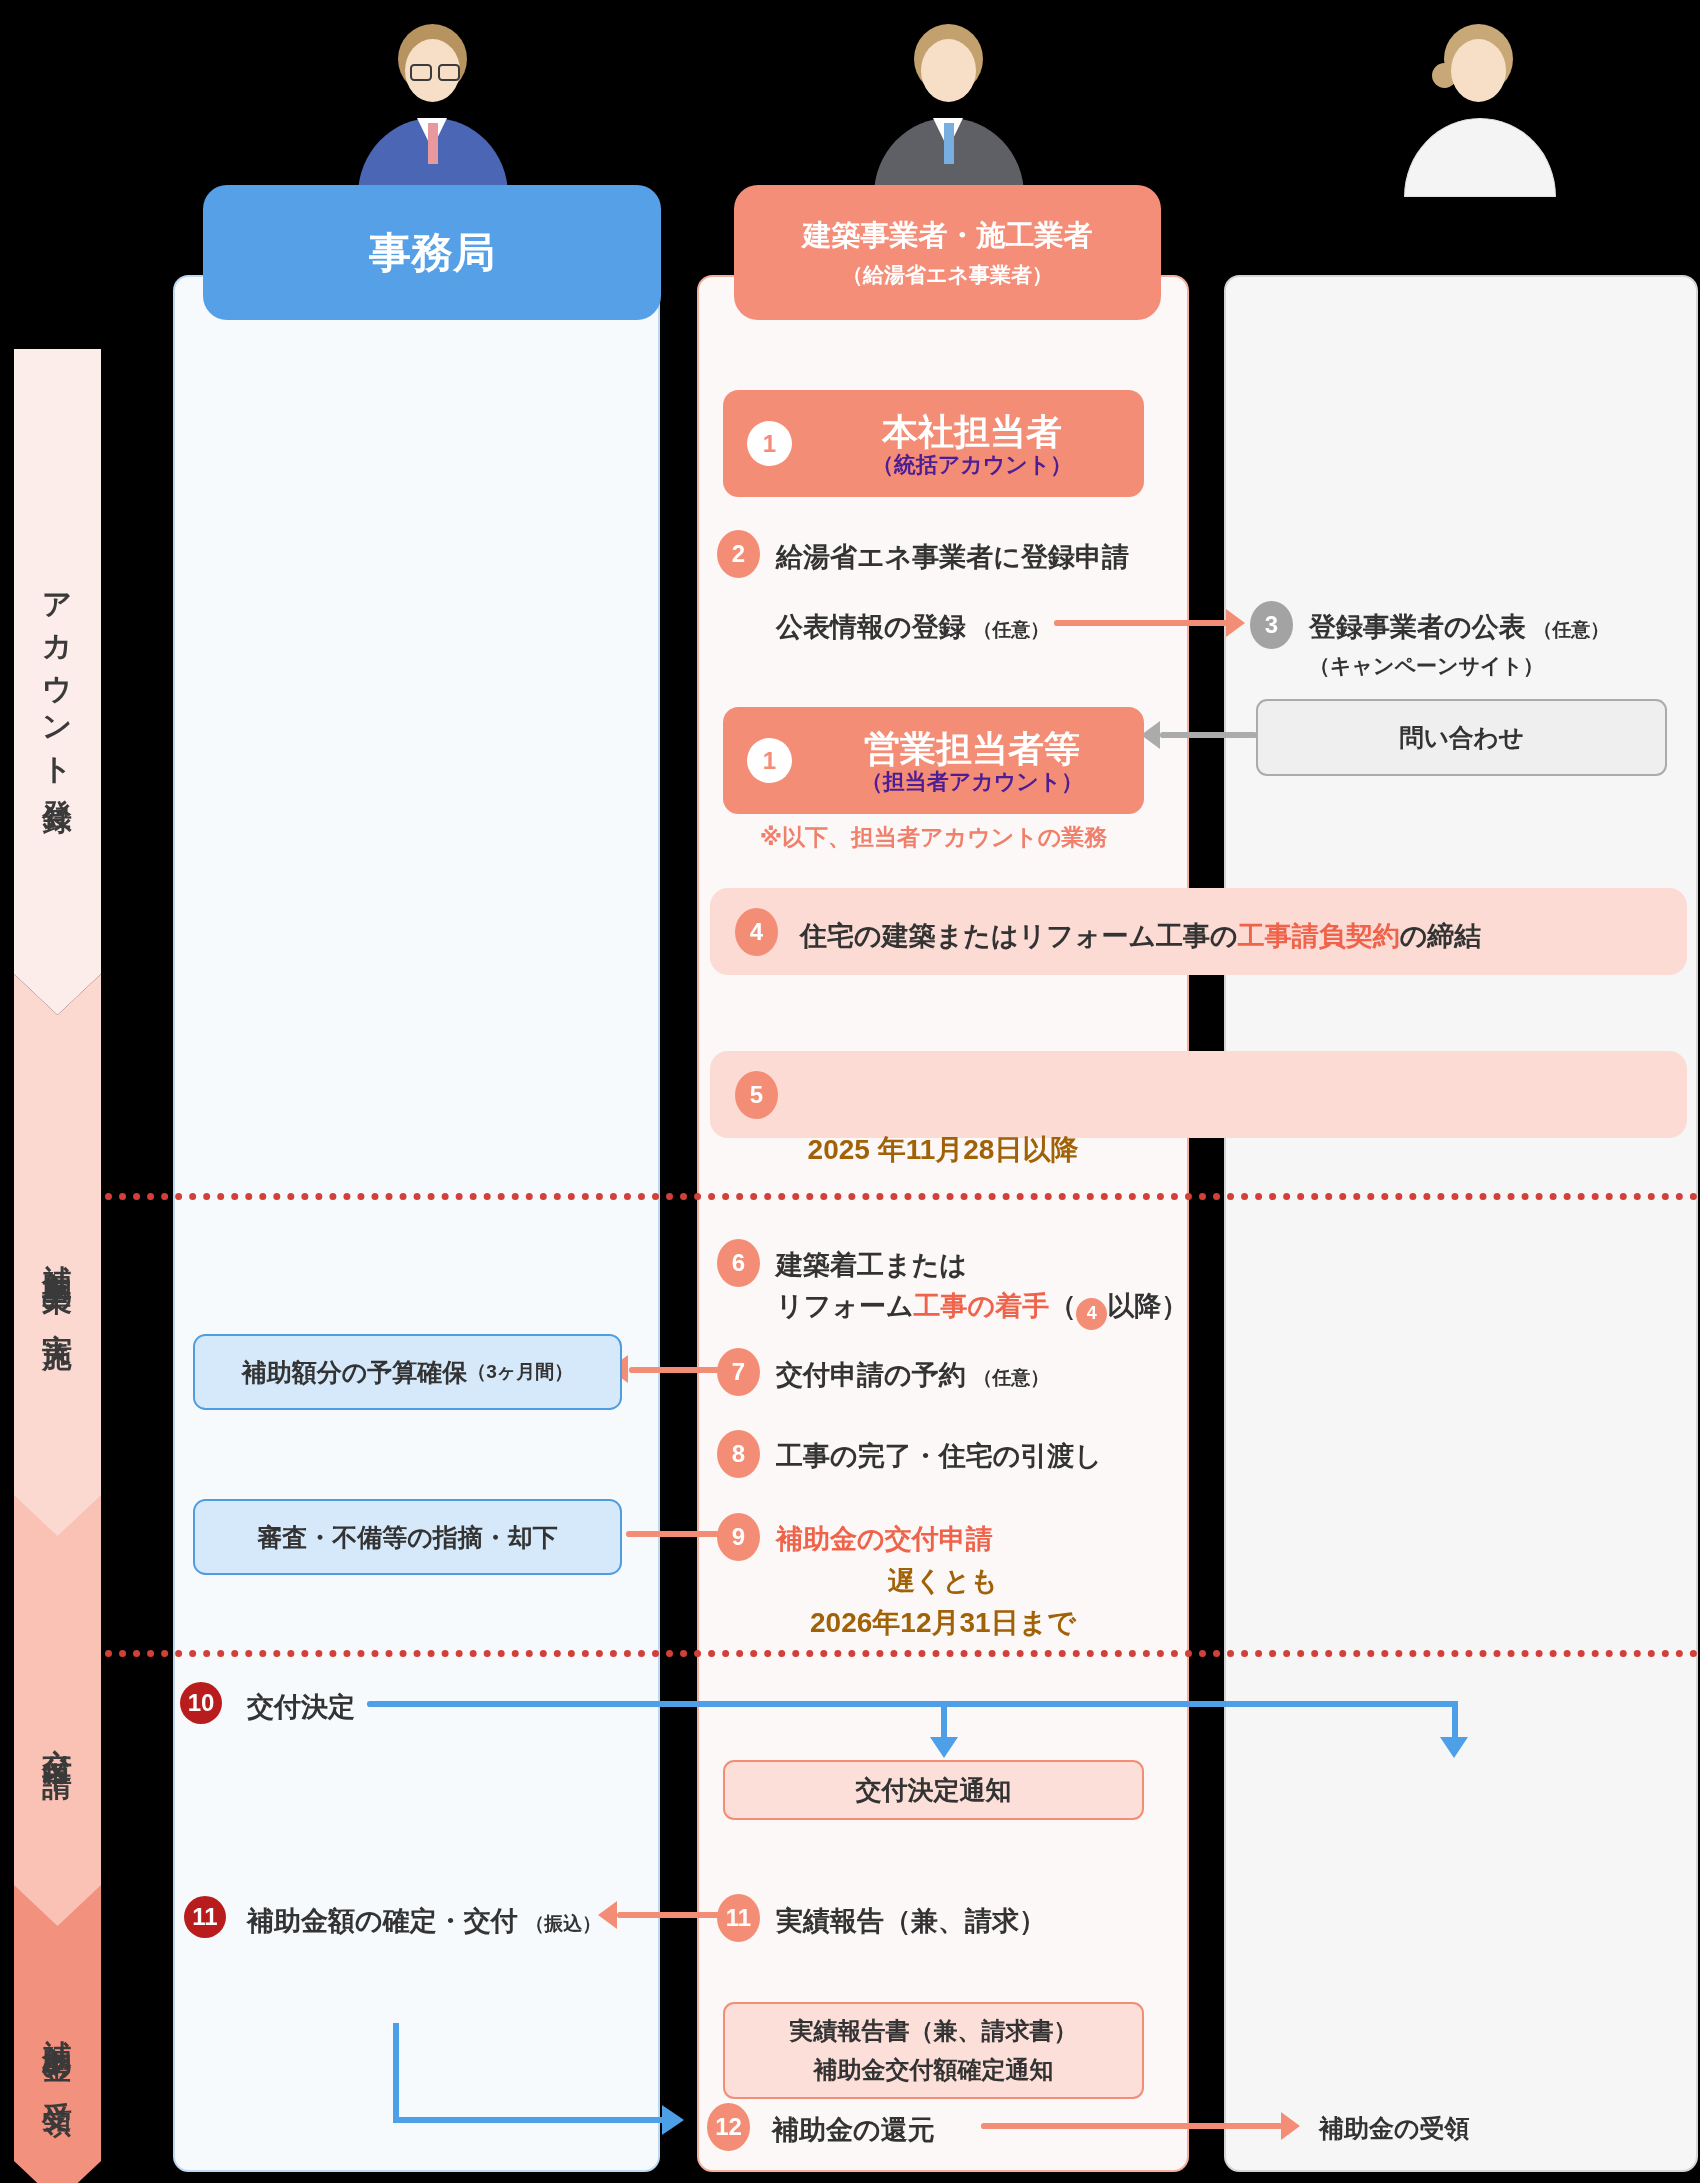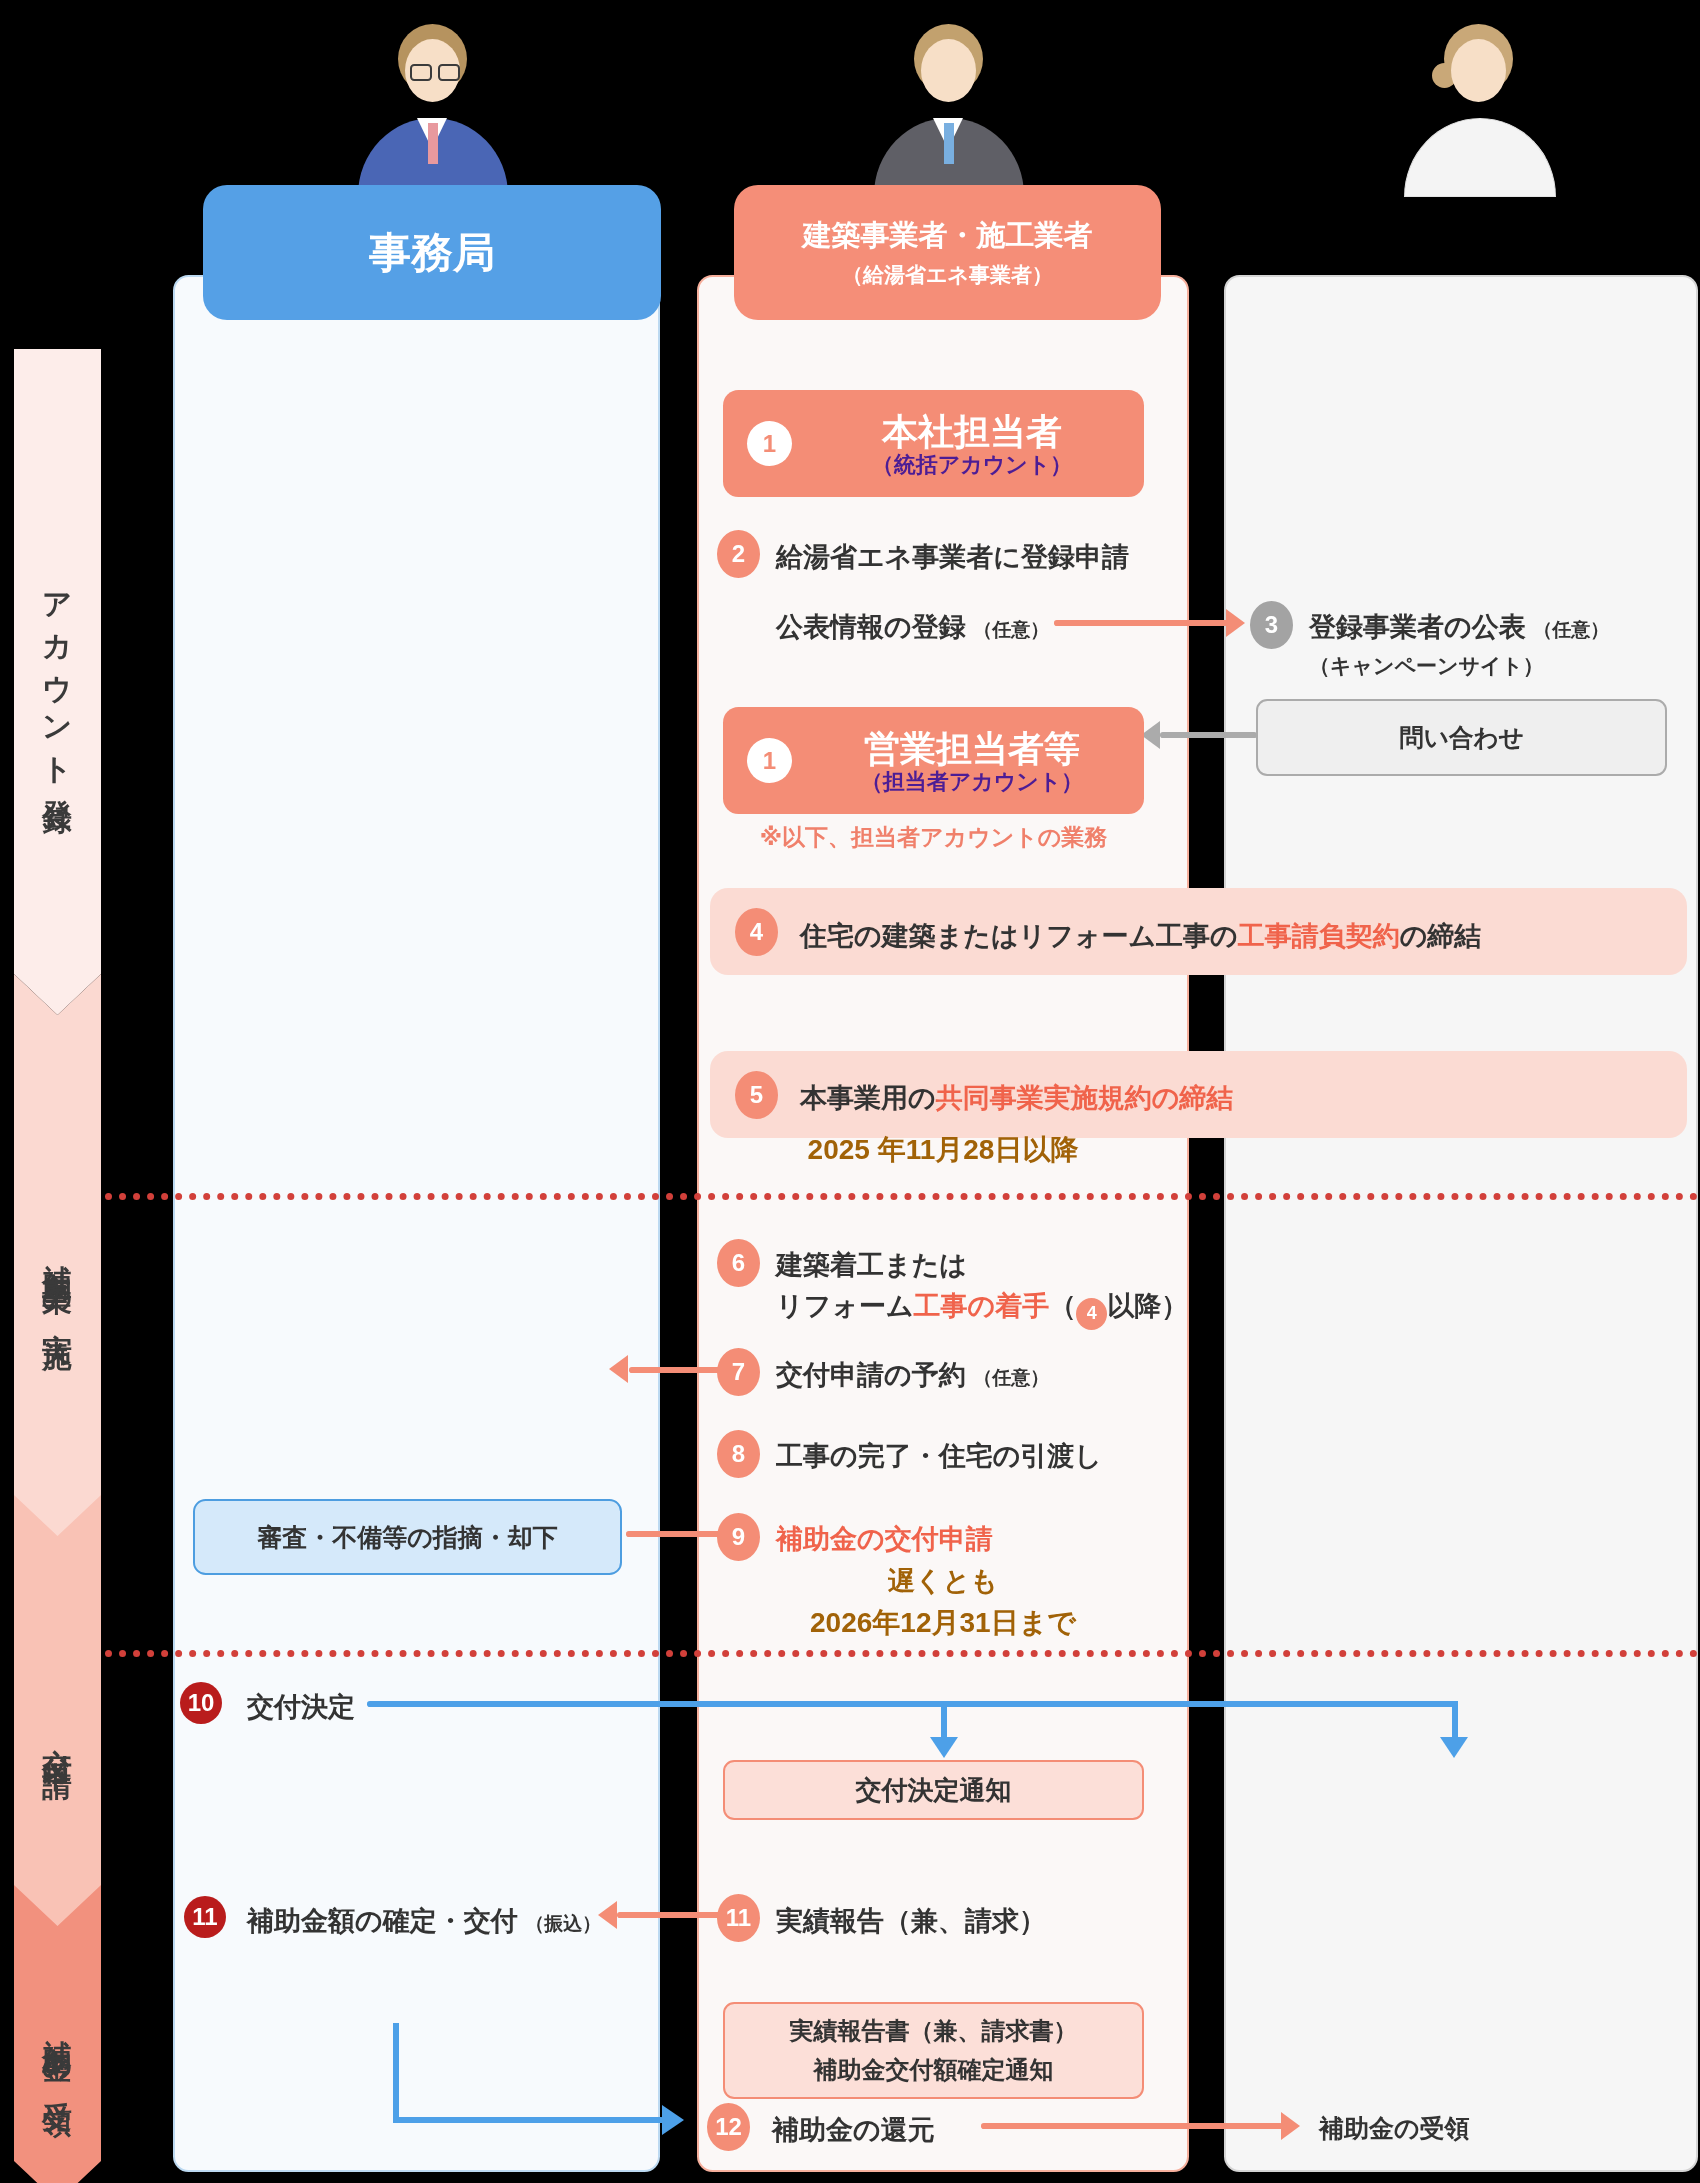--- a/index.html
+++ b/index.html
@@ -169,33 +169,34 @@
   <div class="step-text" style="left:723px;top:822px;width:421px;text-align:center;font-size:23px;color:#F0806B;">※以下、担当者アカウントの業務</div>
 
   <div class="wbox" style="top:888px;"></div>
   <div class="num" style="left:735px;top:908px;">4</div>
   <div class="step-text" style="left:800px;top:918px;">
     <span>住宅の建築またはリフォーム工事の</span><span class="red">工事請負契約</span><span>の締結</span>
   </div>
 
   <div class="wbox" style="top:1051px;"></div>
   <div class="num" style="left:735px;top:1071px;">5</div>
-  <div class="step-text" style="left:800px;top:1080px;">
-    <span>本事業用の</span><span class="red">共同事業実施規約の締結</span><span></span>
-  </div>
 
   <div class="darkred" style="left:697px;top:1131px;width:492px;text-align:center;font-size:28px;">2025 年11月28日以降</div>
   <div class="dotted" style="top:1193px;"></div>
 
   <div class="num" style="left:717px;top:1239px;">6</div>
   <div class="step-text" style="left:776px;top:1247px;">建築着工または</div>
   <div class="step-text" style="left:776px;top:1288px;">
     <span>リフォーム</span><span class="red">工事の着手</span><span>（</span><span class="badge">4</span><span>以降）</span>
   </div>
 
+  <div class="bluebox" style="top:1334px;">
+    <span>補助額分の予算確保</span>
+    <span class="opt">（3ヶ月間）</span>
+  </div>
   <div class="hline salmon" style="left:629px;top:1367px;width:93px;"></div>
   <div class="ah-l" style="left:609px;top:1355px;border-right:19.6px solid #F48D76;"></div>
   <div class="num" style="left:717px;top:1348px;">7</div>
   <div class="step-text" style="left:776px;top:1357px;">
     <span>交付申請の予約</span>
     <span class="opt">（任意）</span>
   </div>
 
   <div class="num" style="left:717px;top:1430px;">8</div>
   <div class="step-text" style="left:776px;top:1438px;">工事の完了・住宅の引渡し</div>

